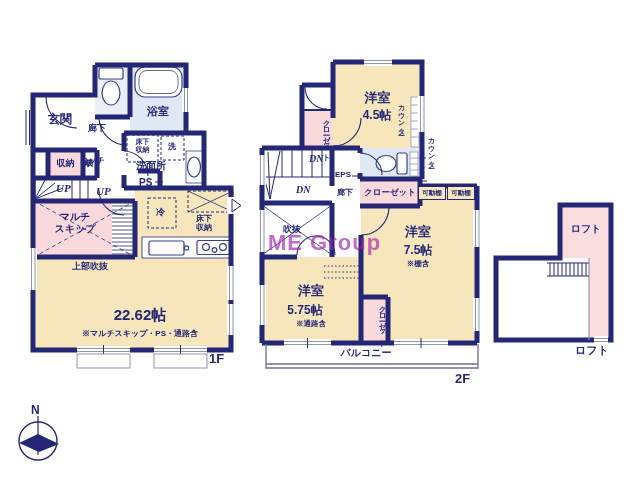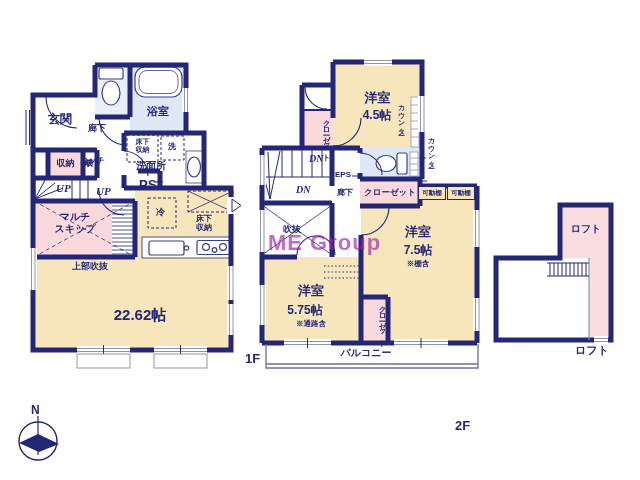--- a/index.html
+++ b/index.html
@@ -183,31 +183,32 @@
 <div class="lbl" style="left:48px;top:112px;width:40px;font-size:12px;">玄関</div>
 <div class="lbl" style="left:88px;top:123px;width:28px;font-size:9px;">廊下</div>
 <div class="lbl" style="left:80px;top:136px;width:30px;font-size:8px;margin-top:20px;">ニッチ</div>
 <div class="lbl c" style="left:50px;top:158px;width:31px;font-size:9px;">収納</div>
 <div class="lbl v" style="left:84px;top:152px;height:26px;font-size:8px;">収納</div>
 <div class="lbl c" style="left:134px;top:105px;width:48px;font-size:11px;">浴室</div>
 <div class="lbl c pre" style="left:128px;top:138px;width:29px;font-size:7px;">床下
 収納</div>
 <div class="lbl c" style="left:164px;top:142px;width:16px;font-size:8px;">洗</div>
 <div class="lbl c" style="left:126px;top:160px;width:50px;font-size:10px;">洗面所</div>
-<div class="lbl" style="left:139px;top:177px;font-size:13px;">PS</div>
+<div class="lbl" style="left:139px;top:177px;font-size:10px;">PS</div>
 <div class="lbl" style="left:156px;top:207px;font-size:9px;">冷</div>
 <div class="lbl c pre" style="left:190px;top:214px;width:28px;font-size:8px;">床下
 収納</div>
 <div class="lbl it" style="left:56px;top:182px;font-size:11px;">UP</div>
 <div class="lbl it" style="left:96px;top:185px;font-size:11px;">UP</div>
 <div class="lbl c pre" style="left:42px;top:211px;width:66px;font-size:10px;">マルチ
 スキップ</div>
 <div class="lbl c" style="left:66px;top:261px;width:48px;font-size:9px;">上部吹抜</div>
 <div class="lbl c" style="left:96px;top:306px;width:88px;font-size:15px;">22.62帖</div>
-<div class="lbl" style="left:209px;top:351px;font-size:13px;padding-left:36px;">1F</div>
+<div class="lbl c" style="left:72px;top:329px;width:136px;font-size:8px;">※マルチスキップ・PS・通路含</div>
+<div class="lbl" style="left:209px;top:351px;font-size:13px;">1F</div>
 
 <div class="lbl c" style="left:355px;top:90px;width:45px;font-size:13px;">洋室</div>
 <div class="lbl c" style="left:352px;top:108px;width:50px;font-size:12px;">4.5帖</div>
 <div class="lbl v" style="left:306px;top:114px;width:24px;height:28px;font-size:7.5px;">クローゼット</div>
 <div class="lbl v" style="left:398px;top:99px;height:48px;font-size:7px;">カウンター</div>
 <div class="lbl v" style="left:428px;top:132px;height:48px;font-size:7px;">カウンター</div>
 <div class="lbl" style="left:429px;top:193px;font-size:8px;">DS</div>
 <div class="shelfbox" style="left:418px;top:186px;width:26px;height:12px;font-size:6.5px;line-height:11px;">可動棚</div>
 <div class="shelfbox" style="left:447px;top:186px;width:26px;height:12px;font-size:6.5px;line-height:11px;">可動棚</div>
 <div class="lbl it" style="left:309px;top:153px;font-size:10px;">DN</div>
@@ -217,21 +218,21 @@
 <div class="lbl c" style="left:362px;top:187px;width:56px;font-size:8.5px;">クローゼット</div>
 <div class="lbl c" style="left:395px;top:224px;width:46px;font-size:13px;">洋室</div>
 <div class="lbl c" style="left:394px;top:243px;width:48px;font-size:12px;">7.5帖</div>
 <div class="lbl c" style="left:397px;top:260px;width:42px;font-size:7.5px;">※棚含</div>
 <div class="lbl" style="left:283px;top:224px;font-size:9px;">吹抜</div>
 <div class="lbl c" style="left:287px;top:283px;width:48px;font-size:13px;">洋室</div>
 <div class="lbl c" style="left:276px;top:303px;width:58px;font-size:12px;">5.75帖</div>
 <div class="lbl c" style="left:285px;top:320px;width:52px;font-size:7.5px;">※通路含</div>
 <div class="lbl v" style="left:364px;top:300px;width:22px;height:28px;font-size:7.5px;">クローゼット</div>
 <div class="lbl c" style="left:338px;top:347px;width:56px;font-size:10px;">バルコニー</div>
-<div class="lbl" style="left:455px;top:371px;font-size:13px;margin-top:47px;">2F</div>
+<div class="lbl" style="left:455px;top:371px;font-size:13px;">2F</div>
 
 <div class="lbl c" style="left:568px;top:223px;width:36px;font-size:10px;">ロフト</div>
 <div class="lbl c" style="left:570px;top:344px;width:44px;font-size:11px;">ロフト</div>
 
 <div class="lbl" style="left:31px;top:403px;font-size:12px;">N</div>
 <div class="wm" style="left:268px;top:230px;font-size:22px;">ME Group</div>
 
 </div>
 
 </body></html>

